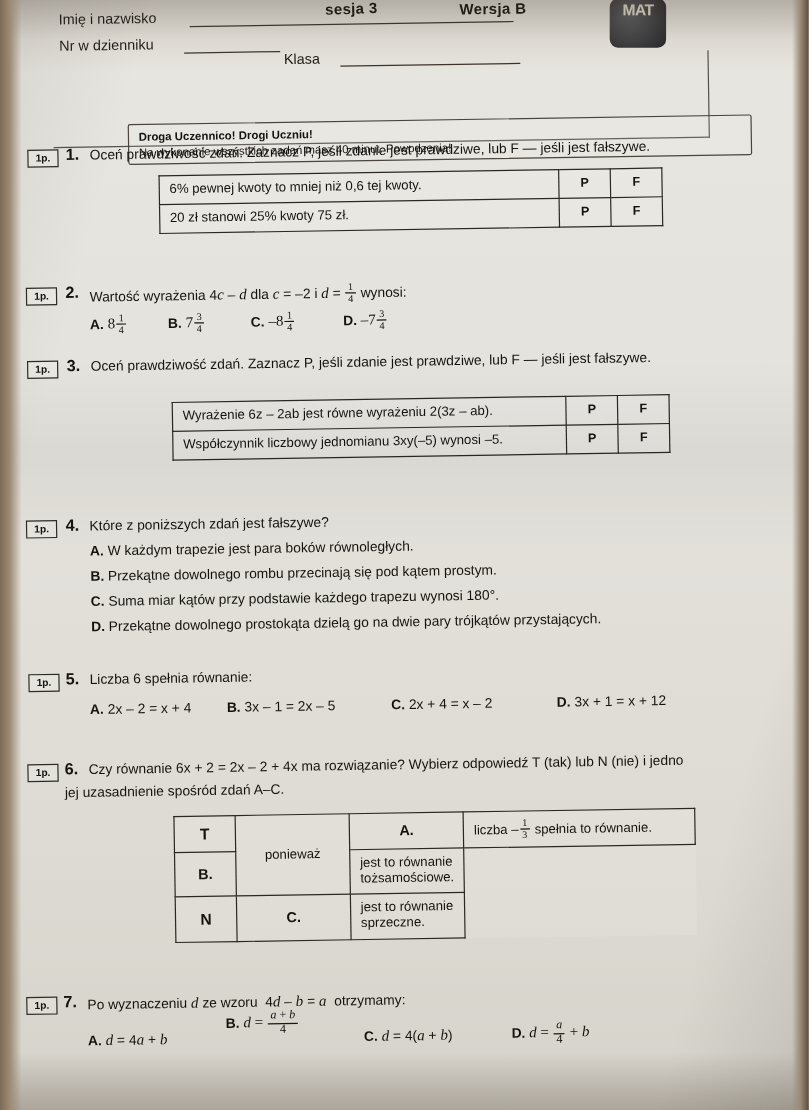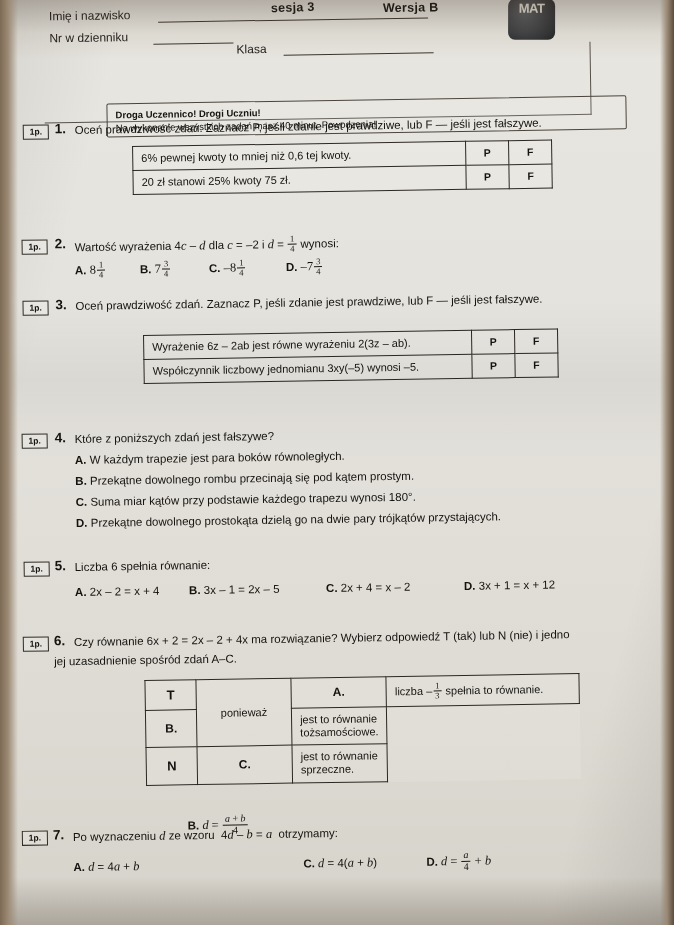--- a/index.html
+++ b/index.html
@@ -372,21 +372,21 @@
     <div class="pts" style="left:16px; top:826px;">1p.</div>
     <div class="qnum" style="left:47px; top:823px;">7.</div>
     <div class="qtext" style="left:67px; top:825px; width:430px;">
       Po wyznaczeniu <i class="v">d</i> ze wzoru&nbsp; 4<i class="v">d</i> – <i class="v">b</i> = <i class="v">a</i> &nbsp;otrzymamy:
     </div>
 
     <div class="opt" style="left:67px; top:856px;">
       <b>A.</b>
       <span class="v"><i class="v">d</i> = 4<i class="v">a</i> + <i class="v">b</i></span>
     </div>
-    <div class="opt" style="left:182px; top:812px;">
+    <div class="opt" style="left:182px; top:840px;">
       <b>B.</b>
       <span class="mixed"><i class="v">d</i> = <span class="frac" style="font-size:10px;"><span class="n"><i class="v" style="font-size:10px">a</i> + <i class="v" style="font-size:10px">b</i></span><span class="d">4</span></span></span>
     </div>
     <div class="opt" style="left:297px; top:856px;">
       <b>C.</b>
       <span class="v"><i class="v">d</i> = 4(<i class="v">a</i> + <i class="v">b</i>)</span>
     </div>
     <div class="opt" style="left:420px; top:852px;">
       <b>D.</b>
       <span class="mixed"><i class="v">d</i> = <span class="frac" style="font-size:10px;"><span class="n"><i class="v" style="font-size:10px">a</i></span><span class="d">4</span></span> + <i class="v">b</i></span>

